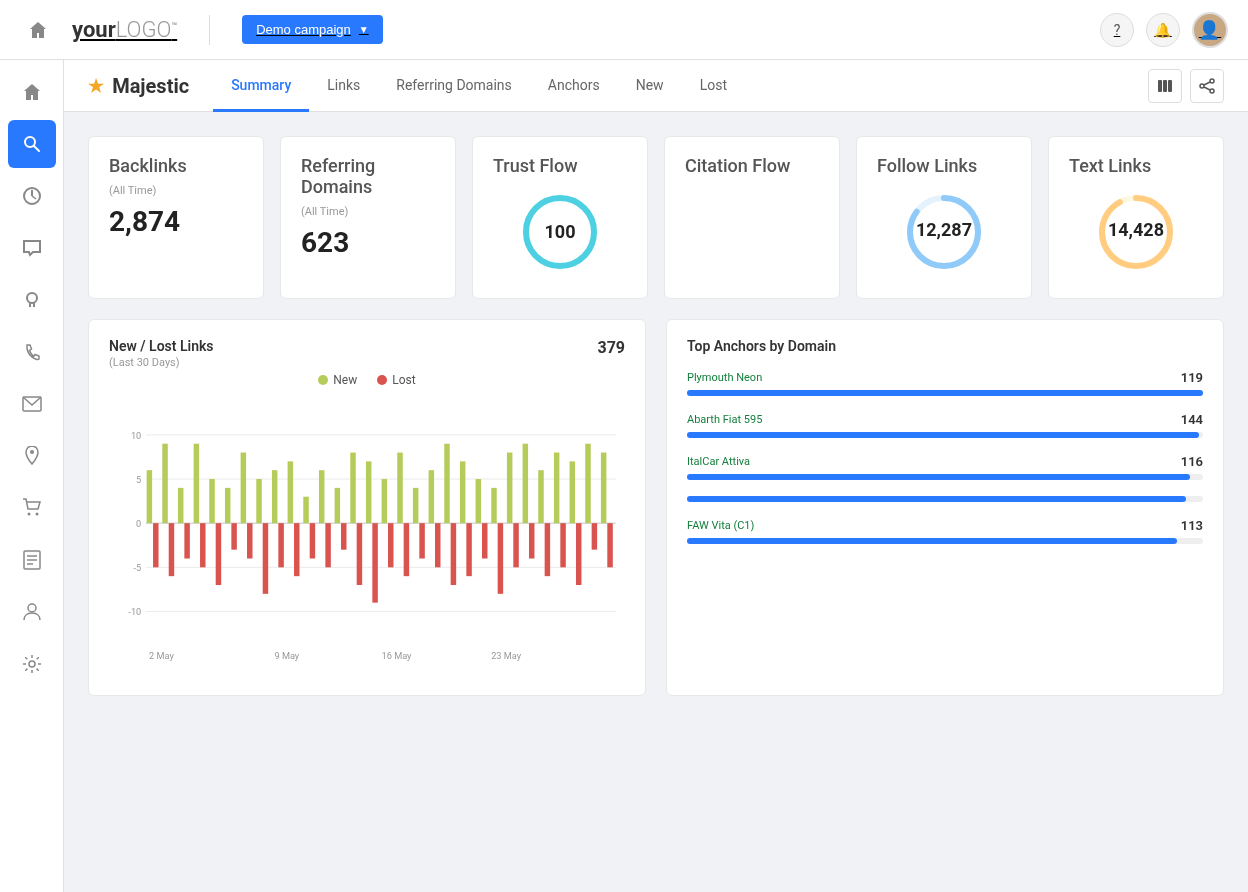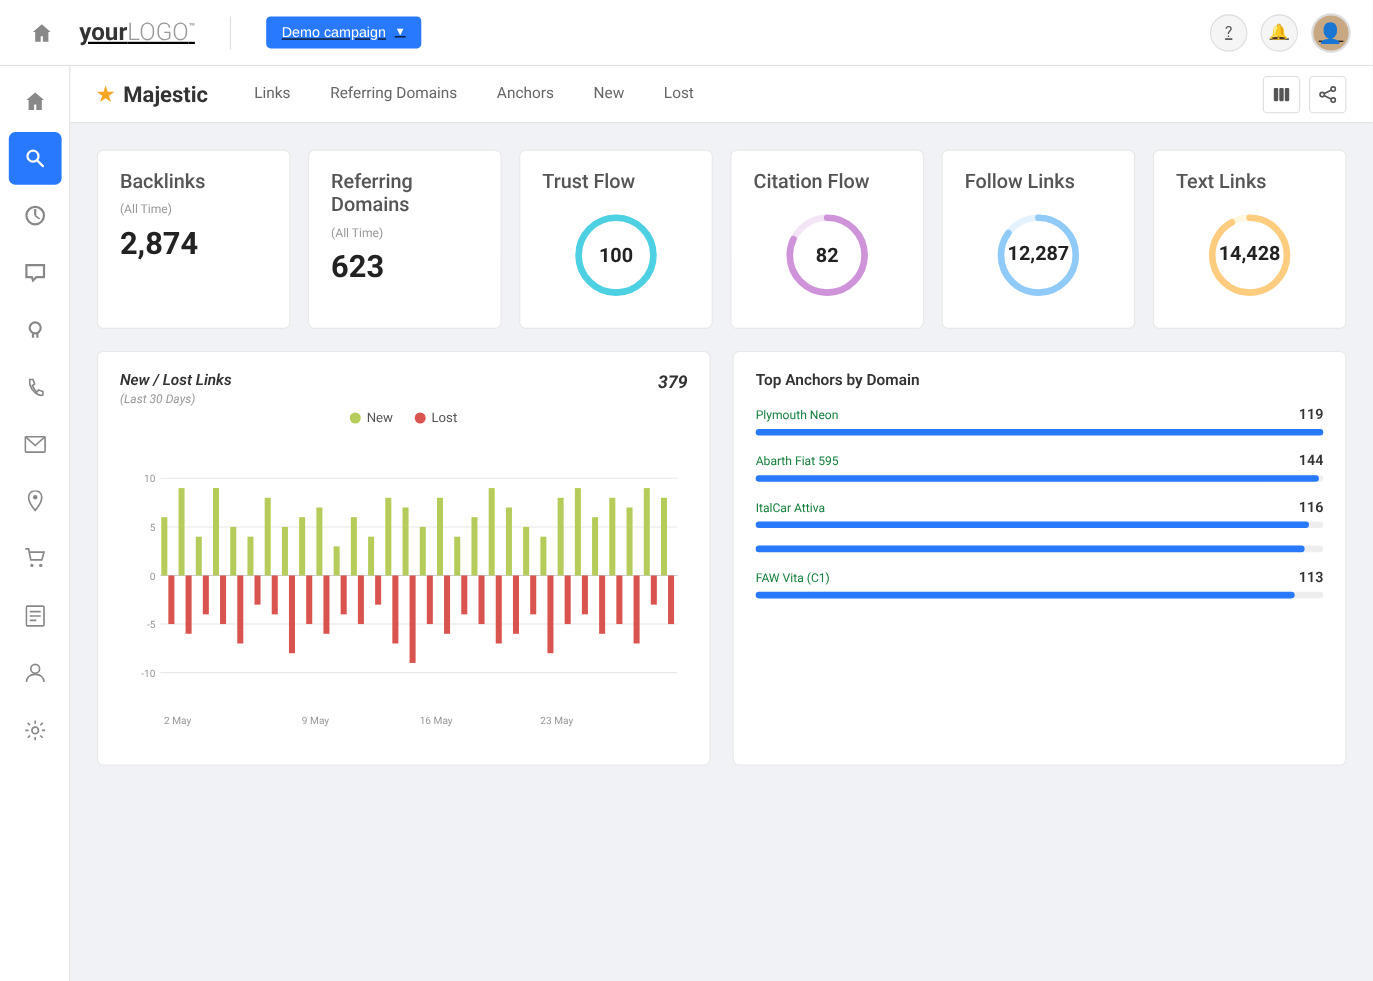--- a/index.html
+++ b/index.html
@@ -252,21 +252,20 @@
       background: #fff;
       border-radius: 6px;
       border: 1px solid #e8e8e8;
       padding: 18px 20px;
     }
     .chart-header {
       display: flex;
       justify-content: space-between;
       align-items: flex-start;
       margin-bottom: 4px;
-      font-style: italic;
     }
     .chart-title {
       font-size: 14px;
       font-weight: 600;
       color: #333;
     }
     .chart-subtitle {
       font-size: 11px;
       color: #999;
       margin-top: 2px;
@@ -457,20 +456,23 @@
   </div>
 
   <div class="content">
 
     <div class="sub-nav">
       <div class="brand-name">
         <span class="star-icon">★</span>
         <span>Majestic</span>
       </div>
       <div class="nav-tabs">
+        <div class="nav-tab active">
+          <span>Summary</span>
+        </div>
         <div class="nav-tab">
           <span>Links</span>
         </div>
         <div class="nav-tab">
           <span>Referring Domains</span>
         </div>
         <div class="nav-tab">
           <span>Anchors</span>
         </div>
         <div class="nav-tab">
@@ -522,27 +524,20 @@
             <svg class="gauge-svg" viewBox="0 0 80 80">
               <circle cx="40" cy="40" r="34" fill="none" stroke="#e0f7fa" stroke-width="6"></circle>
               <circle cx="40" cy="40" r="34" fill="none" stroke="#4dd0e1" stroke-width="6" stroke-dasharray="213.6 213.6" stroke-dashoffset="0" stroke-linecap="round" transform="rotate(-90 40 40)"></circle>
               <text x="40" y="46" text-anchor="middle" class="gauge-text" font-size="18" font-weight="700" fill="#222">100</text>
             </svg>
           </div>
         </div>
 
         <div class="metric-card">
           <div class="metric-title">Citation Flow</div>
-          <div class="metric-circle-wrap">
-            <svg class="gauge-svg" viewBox="0 0 80 80">
-              <circle cx="40" cy="40" r="34" fill="none" stroke="#f3e5f5" stroke-width="6"></circle>
-              <circle cx="40" cy="40" r="34" fill="none" stroke="#ce93d8" stroke-width="6" stroke-dasharray="175.1 213.6" stroke-dashoffset="0" stroke-linecap="round" transform="rotate(-90 40 40)"></circle>
-              <text x="40" y="46" text-anchor="middle" class="gauge-text" font-size="18" font-weight="700" fill="#222">82</text>
-            </svg>
-          </div>
         </div>
 
         <div class="metric-card">
           <div class="metric-title">Follow Links</div>
           <div class="metric-circle-wrap">
             <svg class="gauge-svg" viewBox="0 0 80 80">
               <circle cx="40" cy="40" r="34" fill="none" stroke="#e3f2fd" stroke-width="6"></circle>
               <circle cx="40" cy="40" r="34" fill="none" stroke="#90caf9" stroke-width="6" stroke-dasharray="181.6 213.6" stroke-dashoffset="0" stroke-linecap="round" transform="rotate(-90 40 40)"></circle>
               <text x="40" y="44" text-anchor="middle" class="gauge-text" font-size="12" font-weight="700" fill="#222">12,287</text>
             </svg>

